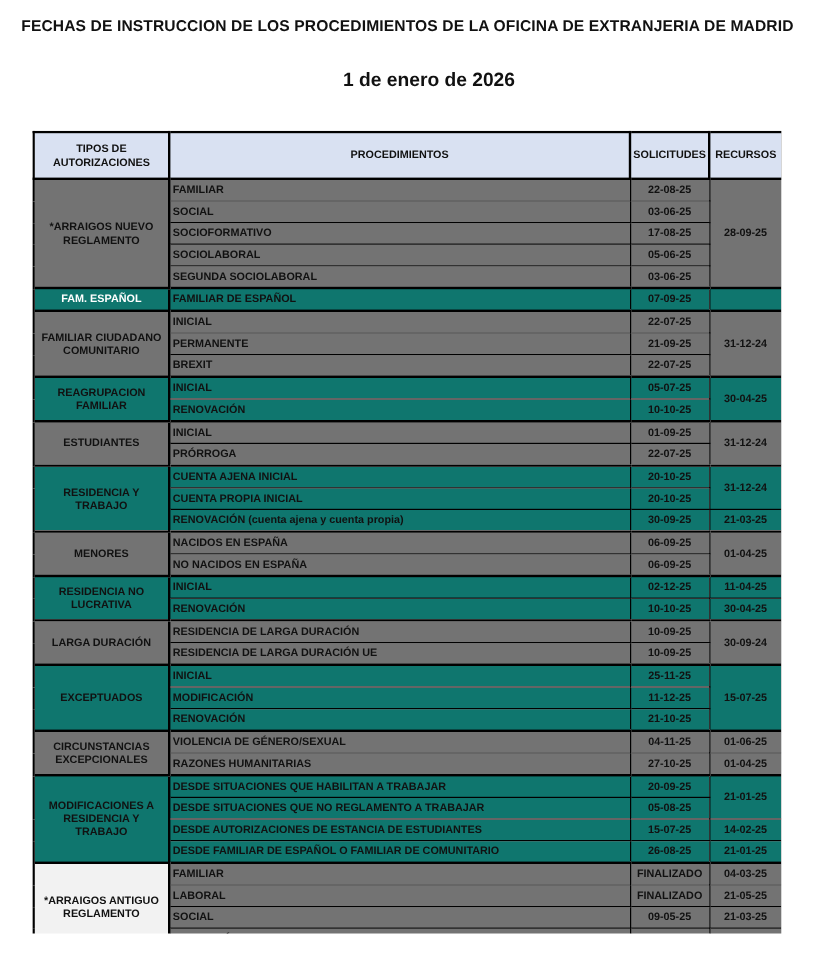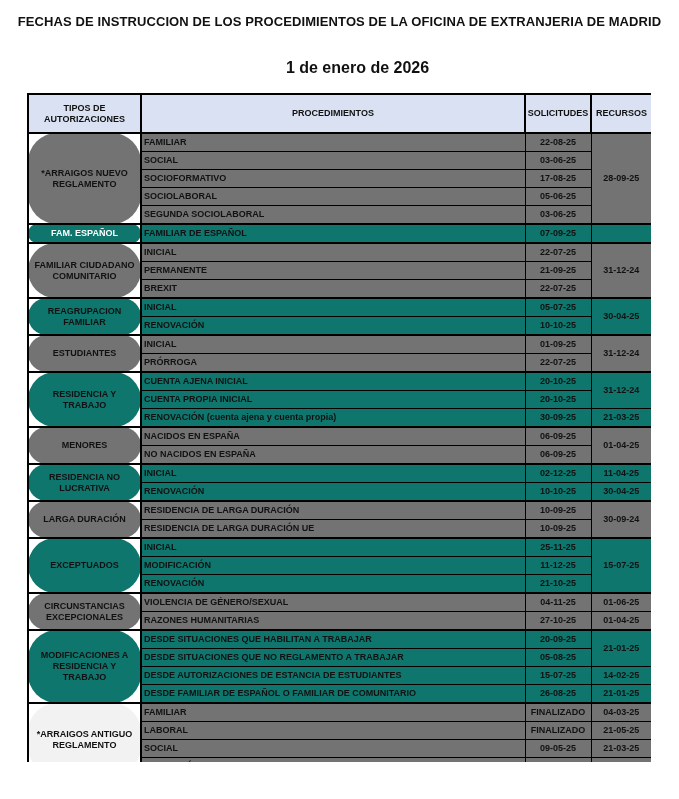--- a/index.html
+++ b/index.html
@@ -2,27 +2,27 @@
 <html><head>
 <meta charset="utf-8">
 <style>
   html, body { margin: 0; padding: 0; background: #ffffff; }
   body { width: 679px; height: 799px; position: relative; overflow: hidden;
          font-family: "Liberation Sans", sans-serif; color: #111; }
   .title { position: absolute; top: 14px; left: 0; width: 679px; text-align: center;
            font-weight: bold; font-size: 13px; letter-spacing: 0.1px; }
   .date { position: absolute; top: 59px; left: 0; width: 679px; text-align: center;
           font-weight: bold; font-size: 16px; padding-left: 18px; }
-  .tbl-wrap { position: absolute; top: 93px; left: 27px; width: 624px; height: 669px; overflow: hidden; }
+  .tbl-wrap { position: absolute; top: 109px; left: 27px; width: 624px; height: 669px; overflow: hidden; }
   table { border-collapse: collapse; table-layout: fixed; width: 624px; }
   td, th { font-size: 9px; font-weight: bold; padding: 0; height: 17px; line-height: 11px;
            border: 1px solid #000; overflow: hidden; white-space: nowrap; }
   th { background: #d9e1f2; height: 37px; border: 2px solid #000; text-align: center; white-space: normal; }
   col.c1 { width: 113px; } col.c2 { width: 384px; } col.c3 { width: 66px; } col.c4 { width: 61px; }
-  td.cat { text-align: center; white-space: normal; border-left: 2px solid #000; border-right: 2px solid #000; padding: 0 4px; border-radius: 29px; }
+  td.cat { text-align: center; white-space: normal; border-left: 2px solid #000; border-right: 2px solid #000; padding: 0 4px; }
   td.proc { text-align: left; padding-left: 2px; }
   td.sol { text-align: center; }
   td.rec { text-align: center; border-right: 2px solid #000; margin-left: 24px; }
   tr.gtop td { border-top: 2px solid #000; }
   .blue td { background: #0f766e; }
   .white td { background: #737373; }
   td.gray { background: #f2f2f2 !important; }
   td.faded { color: #ffffff; }
 </style>
 </head>

